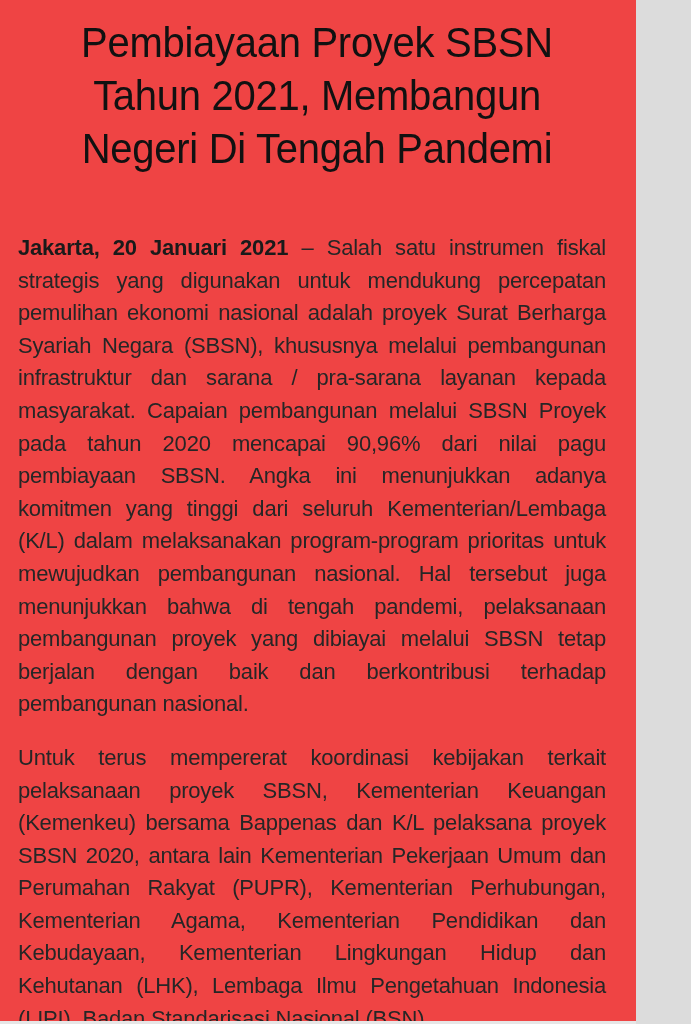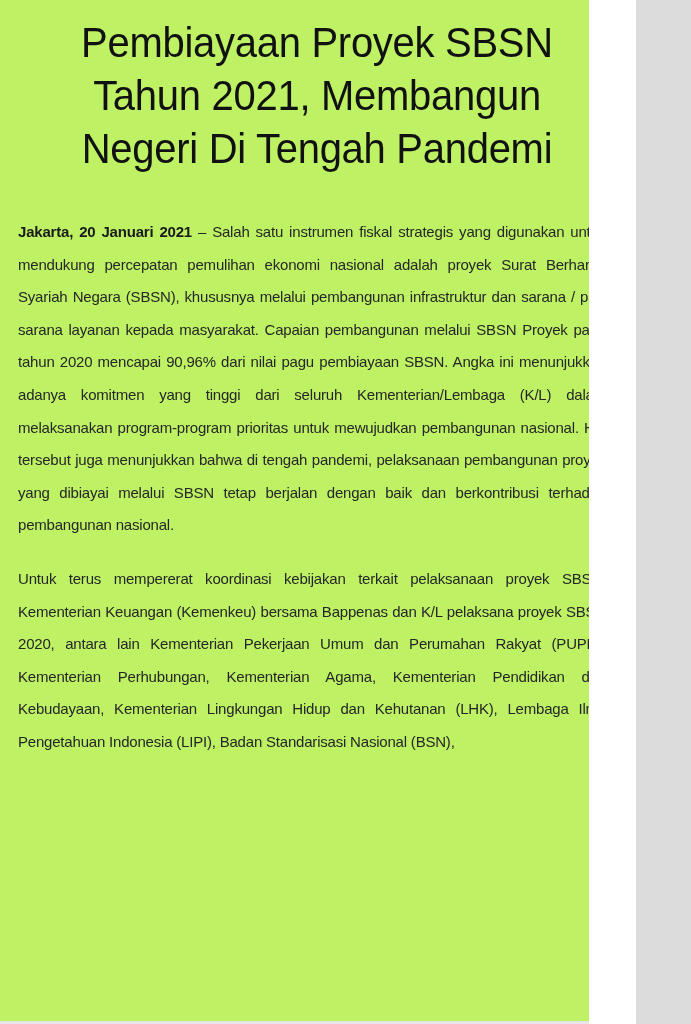--- a/index.html
+++ b/index.html
@@ -12,23 +12,23 @@
       overflow: hidden;
       background: #ffffff;
       position: relative;
       font-family: "Liberation Sans", "DejaVu Sans", sans-serif;
       color: #1f1f1f;
     }
     .article {
       position: absolute;
       left: 0;
       top: 0;
-      width: 589px;
+      width: 636px;
       height: 1024px;
-      background: #bef264;
+      background: #ef4444;
       overflow: hidden;
       text-decoration: underline;
     }
     .side-panel {
       position: absolute;
       left: 636px;
       top: 0;
       width: 55px;
       height: 1024px;
       background: #dcdcdc;
@@ -49,22 +49,22 @@
       transform: scaleX(0.93);
       transform-origin: center top;
     }
     .body-text {
       position: absolute;
       left: 18px;
       top: 216px;
       width: 588px;
     }
     .para {
-      margin: 0 0 21px 0;
-      font-size: 15px;
+      margin: 16px 0 21px 0;
+      font-size: 22px;
       line-height: 32.6px;
       text-align: justify;
       color: #262626;
       font-family: "Liberation Sans", sans-serif;
       letter-spacing: -0.2px;
     }
     .dateline {
       font-weight: bold;
       color: #1a1a1a;
     }

